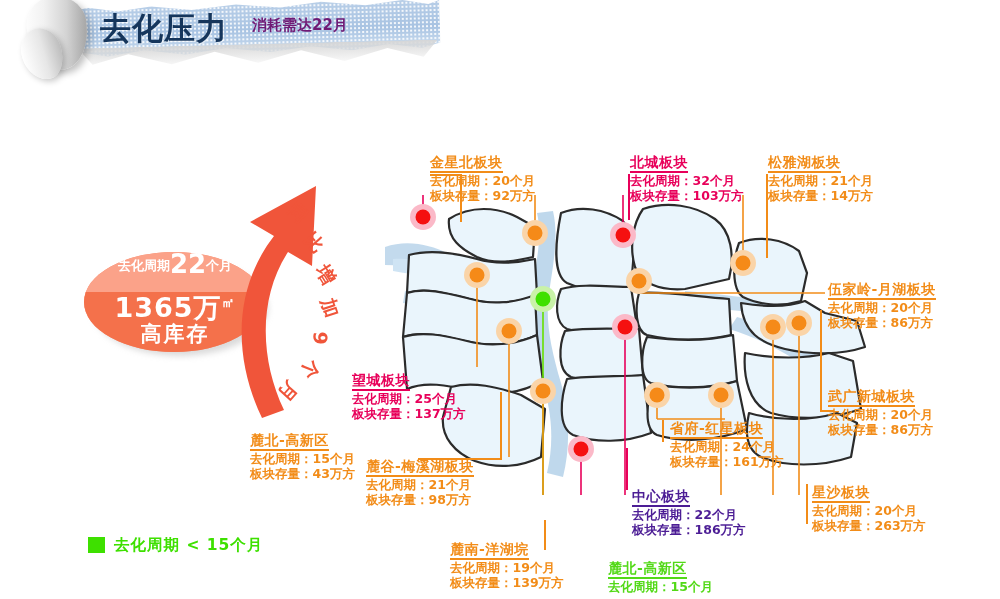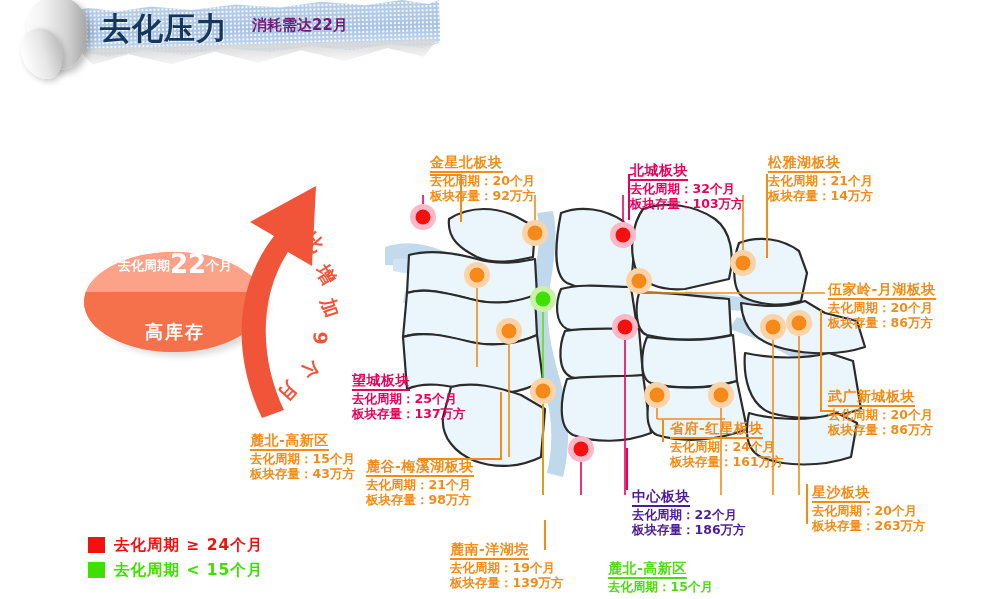--- a/index.html
+++ b/index.html
@@ -84,21 +84,21 @@
     z-index:4;
   }
   #badge-line1 .big{font-size:26px;line-height:20px;vertical-align:-3px;}
   #badge-line2{
     position:absolute;left:0;top:38px;width:100%;text-align:center;
     color:#ffffff;font-weight:bold;font-size:27px;z-index:4;letter-spacing:1px;
   }
   #badge-line2 sup{font-size:13px;}
   #badge-line3{
     position:absolute;left:0;top:68px;width:100%;text-align:center;
-    color:#ffffff;font-weight:bold;font-size:18px;z-index:4;letter-spacing:2px;
+    color:#ffffff;font-weight:bold;font-size:21px;z-index:4;letter-spacing:2px;
   }
 
   
   #arrow{position:absolute;left:228px;top:170px;width:170px;height:250px;}
   #arrow-text span{
     position:absolute;color:#f0553a;font-weight:bold;font-size:19px;
     transform-origin:center center;
   }
 
   
@@ -139,20 +139,23 @@
 </div>
 
 <div id="badge">
   <div class="badge-shadow"></div>
   <div class="badge-body">
     <div class="badge-top"></div>
     <div class="badge-bot"></div>
   </div>
   <div id="badge-line1">
     <span>去化周期</span><span class="big">22</span><span>个月</span>
+  </div>
+  <div id="badge-line2">
+    <span>1365万</span><sup>㎡</sup>
   </div>
   <div id="badge-line3">高库存</div>
 </div>
 
 <div id="arrow">
   <svg width="170" height="250" viewBox="0 0 170 250">
     <path d="M 34 248 C 6 190 4 120 46 66 L 22 52 L 88 16 L 84 96 L 60 82 C 30 128 32 190 56 240 Z" fill="#f0553a"></path>
   </svg>
   <div id="arrow-text">
     <span style="left:60px;  top:30px;  transform:rotate(42deg);">同</span>
@@ -276,21 +279,21 @@
   <div class="row">
     <span>去化周期：</span><span>20个月</span>
   </div>
   <div class="row">
     <span>板块存量：</span><span>92万方</span>
   </div>
 </div>
 <div class="leader" style="left:460px;top:174px;width:1.5px;height:48px;background:#f28c18;"></div>
 <div class="leader" style="left:430px;top:174px;width:30px;height:1.5px;background:#f28c18;"></div>
 
-<div class="callout ti c-red" style="left:630px;top:162px;">
+<div class="callout ti c-red" style="left:630px;top:154px;">
   <div class="title">北城板块</div>
   <div class="row">
     <span>去化周期：</span><span>32个月</span>
   </div>
   <div class="row">
     <span>板块存量：</span><span>103万方</span>
   </div>
 </div>
 <div class="leader" style="left:628px;top:174px;width:1.5px;height:46px;background:#e8005a;"></div>
 
@@ -404,21 +407,17 @@
 <div class="leader" style="left:544px;top:520px;width:1.5px;height:30px;background:#f28c18;"></div>
 
 <div class="callout ti c-grn" style="left:608px;top:560px;">
   <div class="title">麓北-高新区</div>
   <div class="row">
     <span>去化周期：</span><span>15个月</span>
   </div>
 </div>
 
 <div id="legend">
-  <div class="lg-row">
-    <div class="lg-sw" style="background:#f51010;"></div>
-    <div class="lg-tx" style="color:#f51010;">去化周期 ≥ 24个月</div>
-  </div>
   <div class="lg-row">
     <div class="lg-sw" style="background:#3ee000;"></div>
     <div class="lg-tx" style="color:#3ee000;">去化周期 &lt; 15个月</div>
   </div>
 </div>
 
 </body></html>

